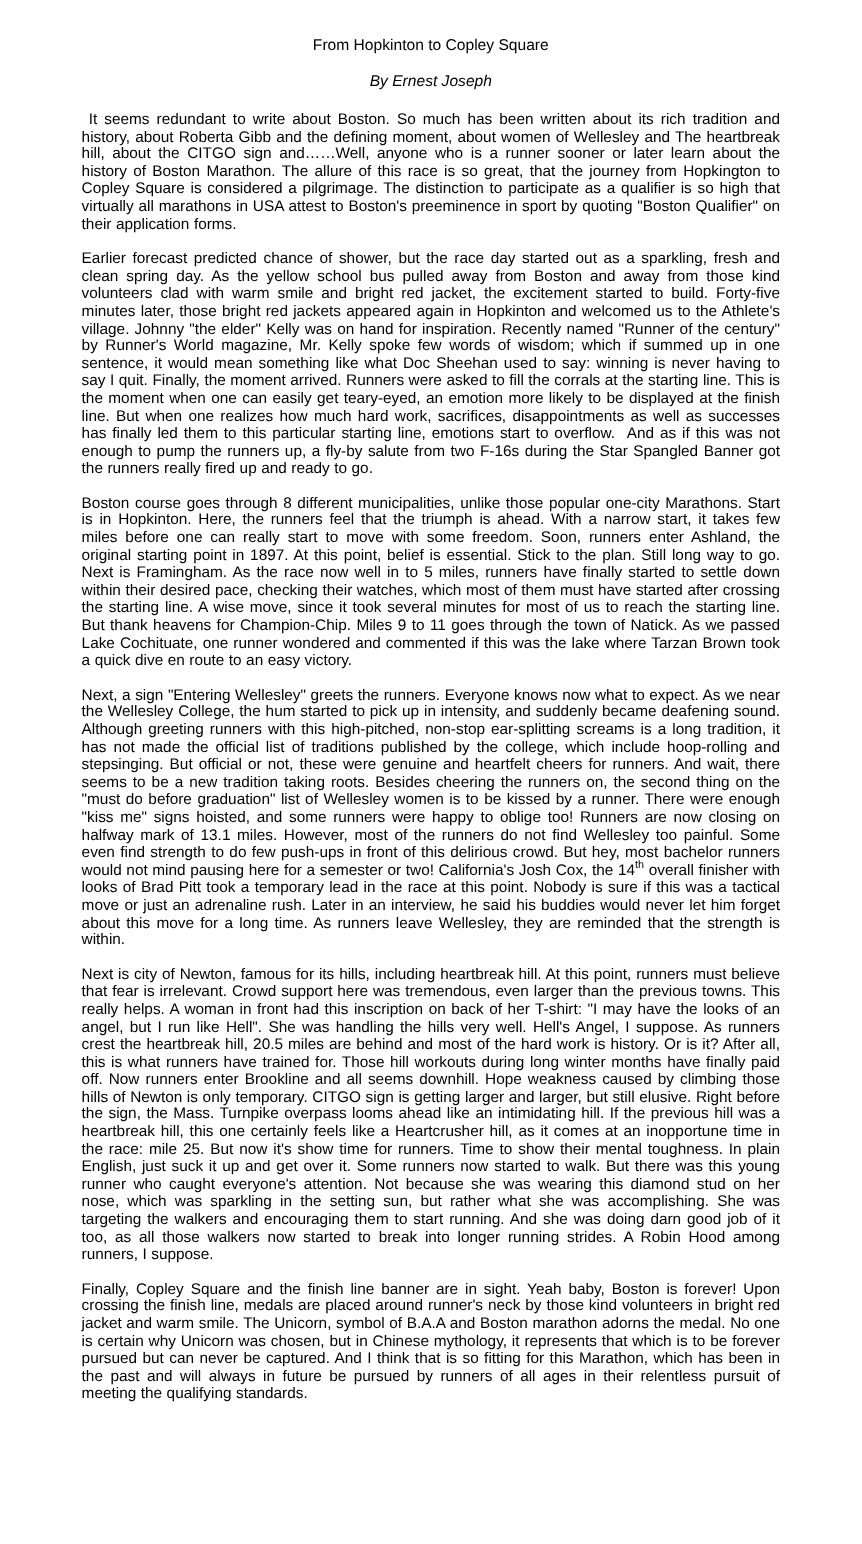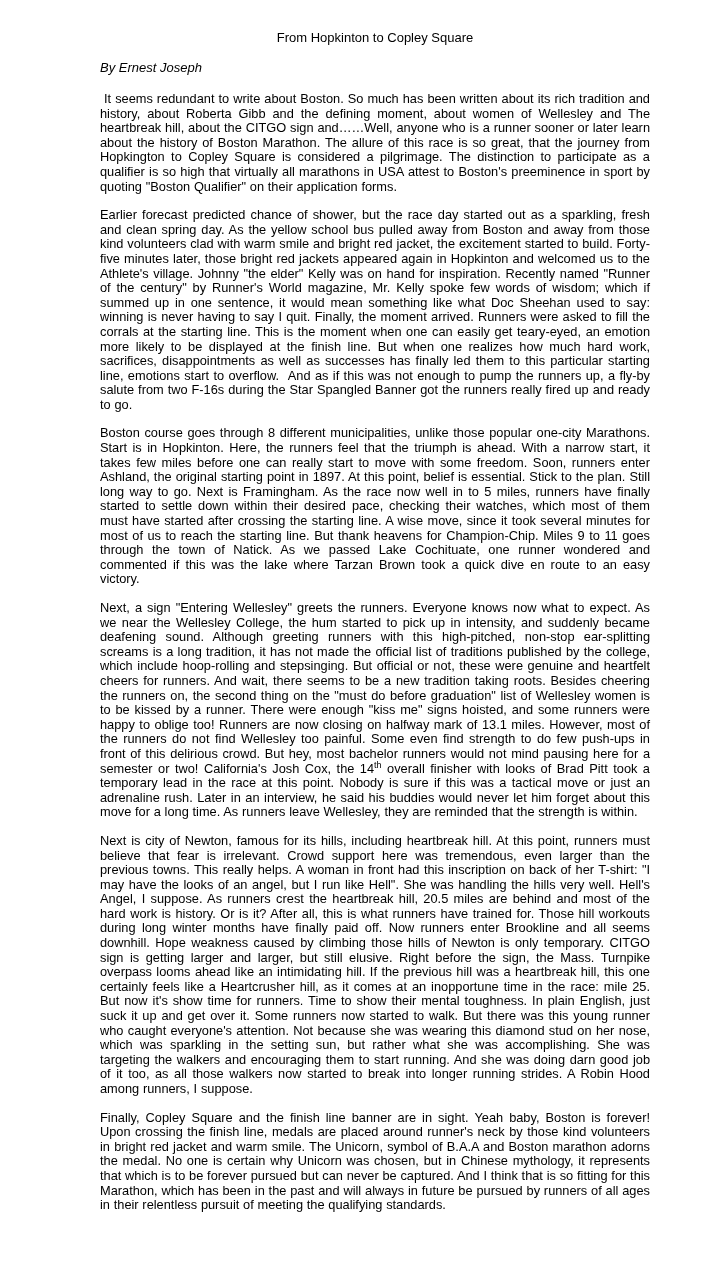--- a/index.html
+++ b/index.html
@@ -7,34 +7,34 @@
     padding: 0;
     background: #ffffff;
   }
   .page {
     position: relative;
     width: 718px;
     min-height: 1287px;
     box-sizing: border-box;
     background: #ffffff;
     color: #000000;
-    padding: 30px 68px 40px 100px;
+    padding: 30px 68px 40px 68px;
     font-family: "Liberation Sans", "DejaVu Sans", sans-serif;
   }
   .doc-title {
     font-size: 13px;
     font-weight: normal;
     text-align: center;
     margin: 0 0 15px 0;
     line-height: 15px;
   }
   .doc-byline {
     font-size: 13px;
     font-style: italic;
-    text-align: left;
+    text-align: center;
     margin: 0 0 17px 0;
     line-height: 15px;
   }
   .doc-body p.para {
     font-size: 12.8px;
     line-height: 14.6px;
     text-align: justify;
     margin: 0 0 14px 0;
     word-spacing: 0.2px;
   }

